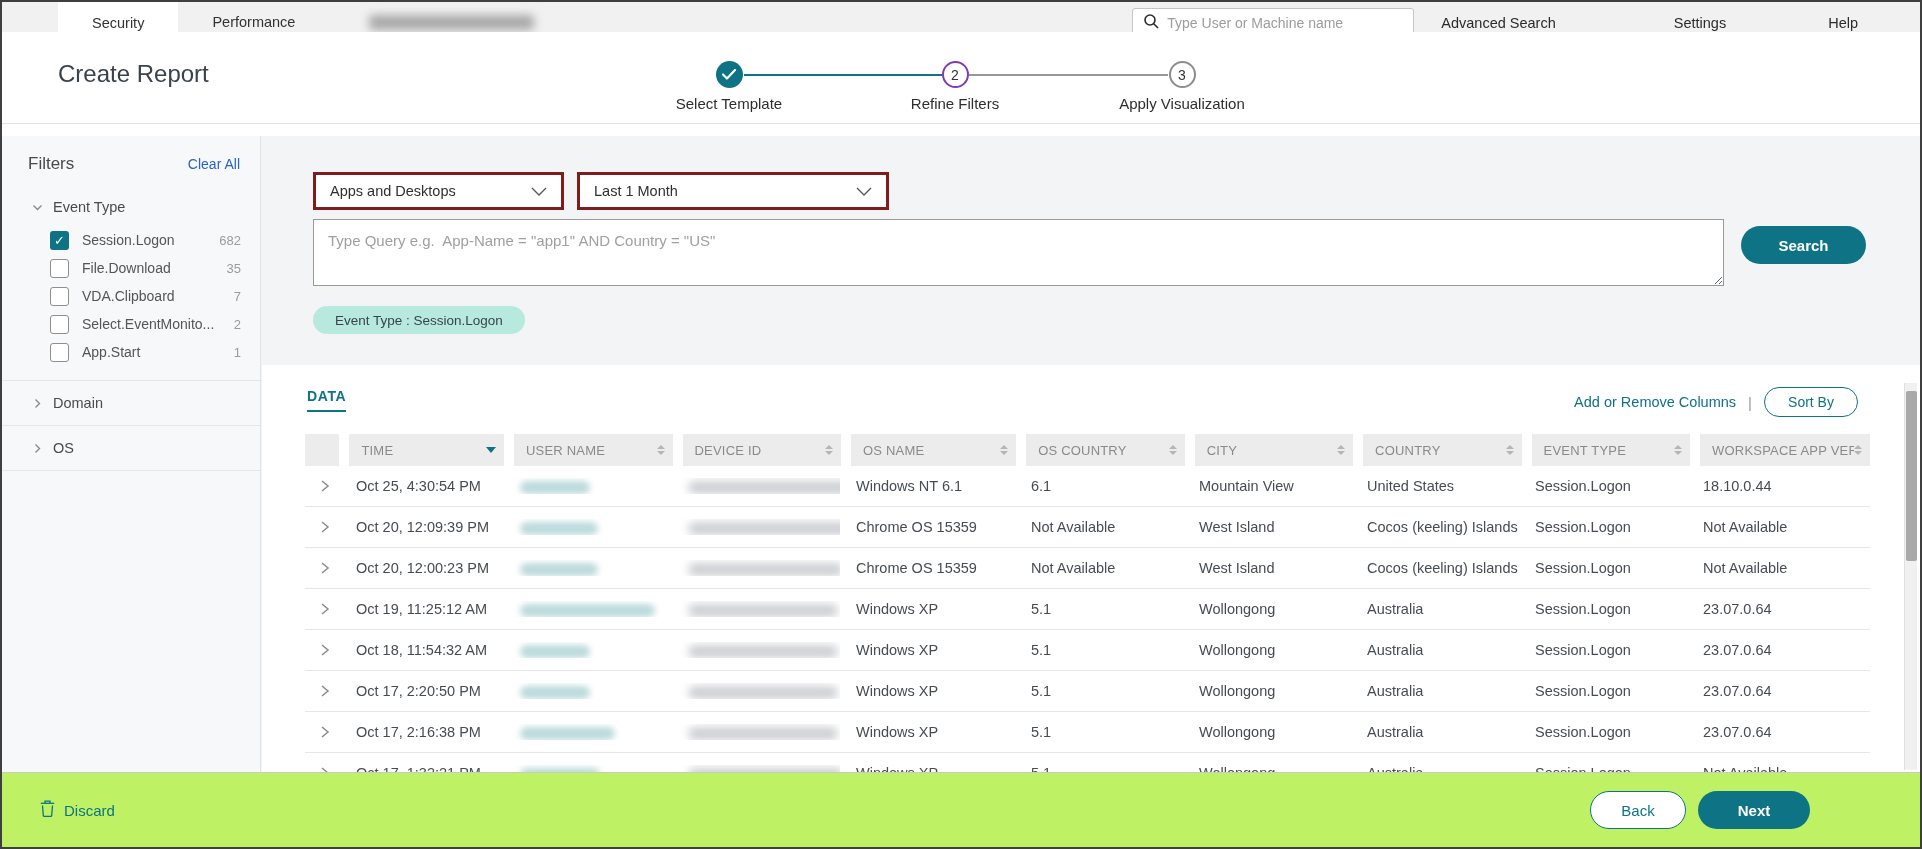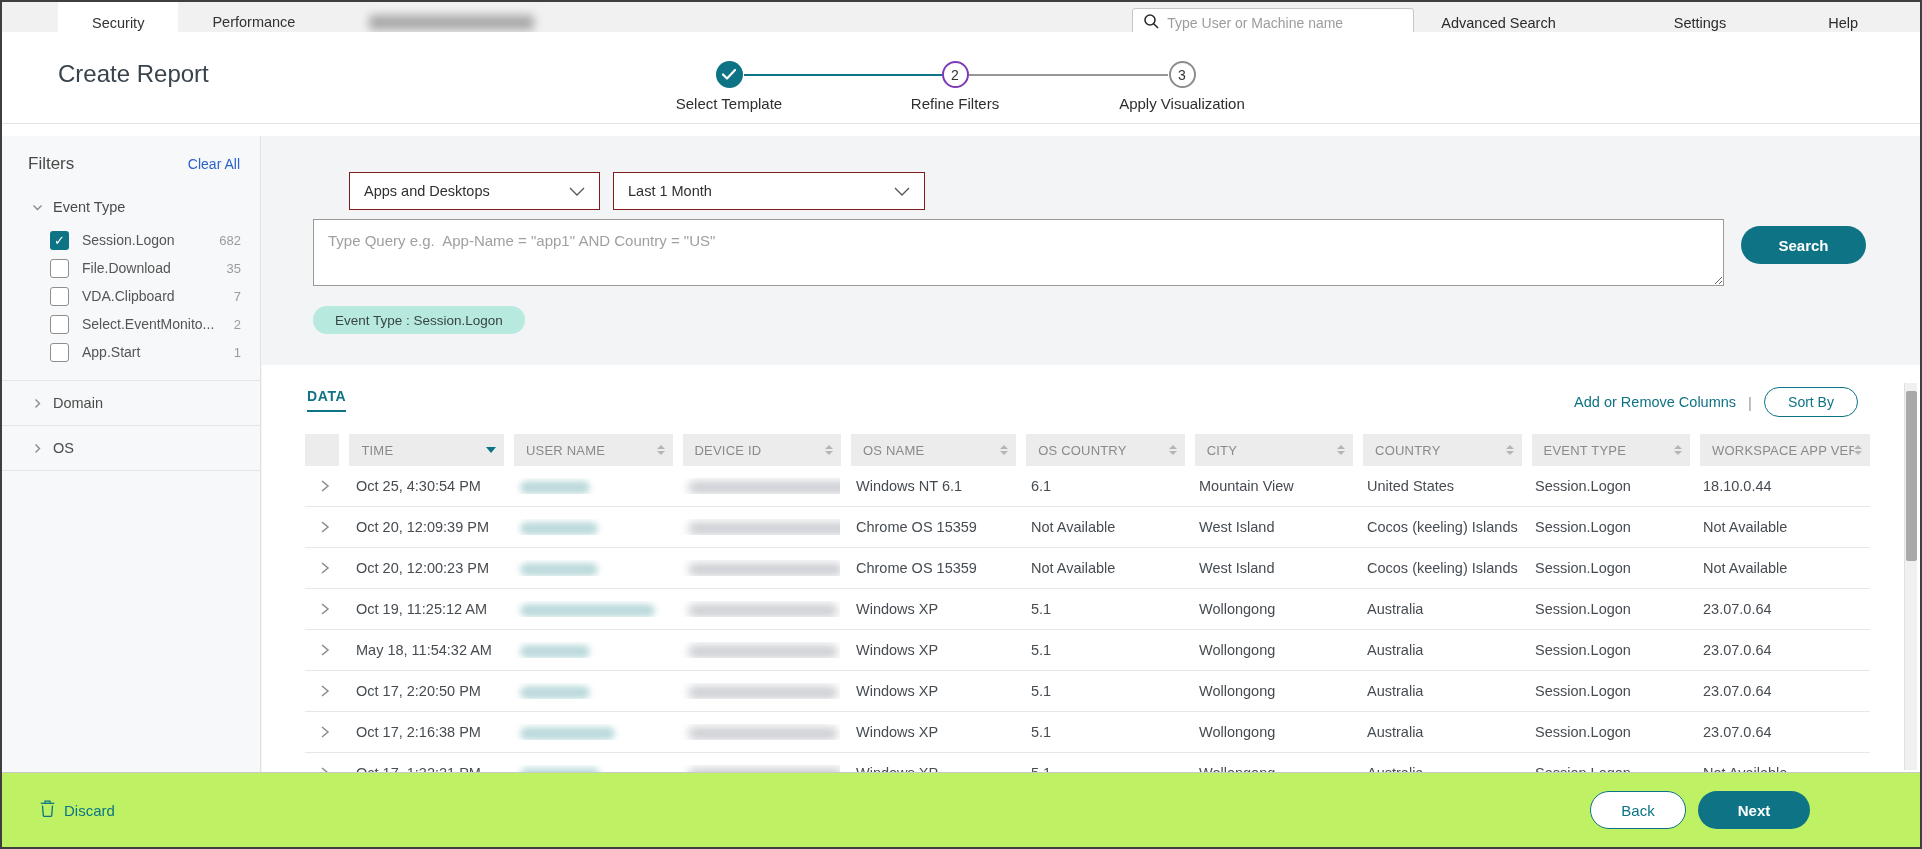--- a/index.html
+++ b/index.html
@@ -83,23 +83,23 @@
     display:flex; align-items:center; justify-content:center;
   }
   .cbx.on { border:none; background:#0d7385; color:#fff; font-size:13px; }
   .sb-opt .olbl { margin-left:13px; font-size:14px; color:#555; flex:1; white-space:nowrap; overflow:hidden; }
   .sb-opt .ocnt { font-size:13px; color:#9b9b9b; }
   .sb-divider { border-top:1px solid #e4e6e9; }
 
   
   .main { position:absolute; left:260px; top:0; right:0; height:100%; }
   .dd {
-    position:absolute; top:36px; height:38px; background:#fff; border:1px solid #7f1d1d;
+    position:absolute; top:36px; height:38px; background:#fff; border:3px solid #7f1d1d;
     display:flex; align-items:center; justify-content:space-between;
-    padding:0 14px; font-size:14.5px; color:#2f2f2f; cursor:pointer;margin-left:36px;
+    padding:0 14px; font-size:14.5px; color:#2f2f2f; cursor:pointer;
   }
   .dd.dd1 { left:51px; width:251px; }
   .dd.dd2 { left:315px; width:312px; }
   .query {
     position:absolute; left:51px; top:83px; width:1411px; height:67px;
     border:1px solid #9a9a9a; background:#fff; resize:both;
     font-size:15px; color:#333; padding:12px 14px;
     font-family:"Liberation Sans","DejaVu Sans",sans-serif;
   }
   .query::placeholder { color:#a0a0a0; }
@@ -445,21 +445,21 @@
                 <div class="td c7">Australia</div>
                 <div class="td c8">Session.Logon</div>
                 <div class="td c9">23.07.0.64</div>
               </div>
               <div class="trow">
                 <div class="td c0 expander">
                   <svg width="10" height="14" viewBox="0 0 10 14">
                     <polyline points="2,2 8,7 2,12" fill="none" stroke="#8a8a8a" stroke-width="1.5"></polyline>
                   </svg>
                 </div>
-                <div class="td c1">May 18, 11:54:32 AM</div>
+                <div class="td c1">Oct 18, 11:54:32 AM</div>
                 <div class="td c2"><span class="blur-user" style="display: inline-block; width: 70px; vertical-align: middle;"></span></div>
                 <div class="td c3"><span class="blur-dev" style="display: inline-block; width: 150px; vertical-align: middle;"></span></div>
                 <div class="td c4">Windows XP</div>
                 <div class="td c5">5.1</div>
                 <div class="td c6">Wollongong</div>
                 <div class="td c7">Australia</div>
                 <div class="td c8">Session.Logon</div>
                 <div class="td c9">23.07.0.64</div>
               </div>
               <div class="trow">

